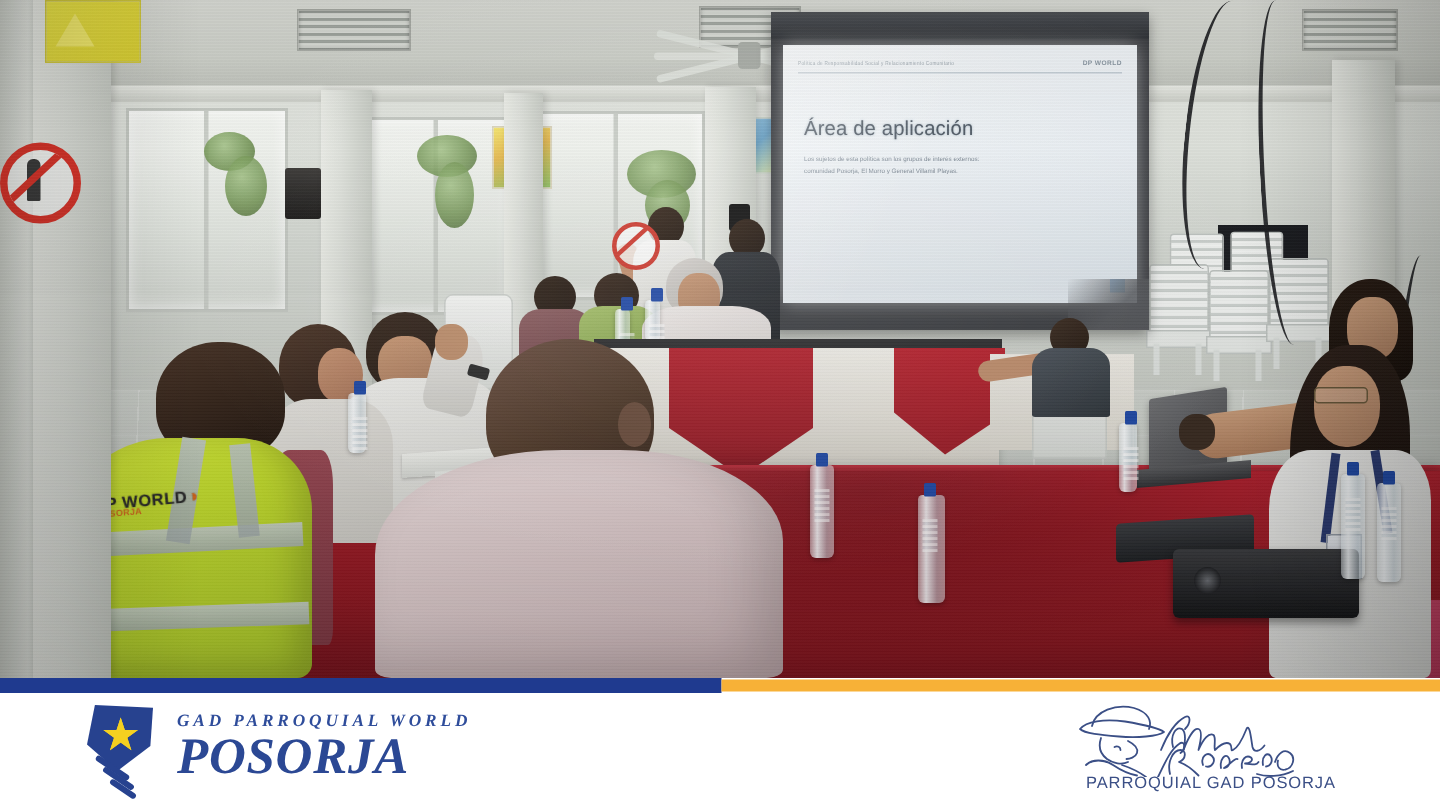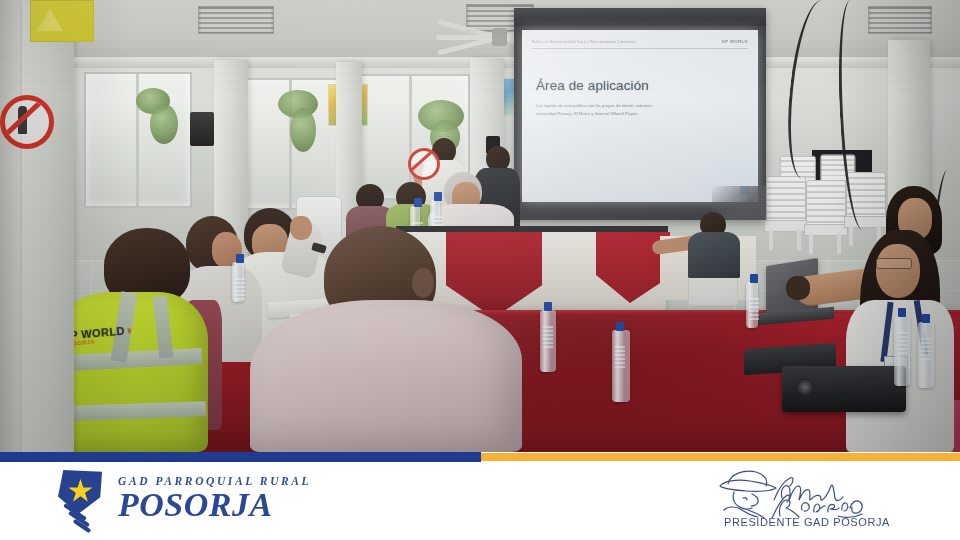--- a/index.html
+++ b/index.html
@@ -969,21 +969,21 @@
 
     <div class="brand-lockup">
       <div class="shield">
         <div class="plate"></div>
         <div class="star"></div>
         <div class="swoosh1"></div>
         <div class="swoosh2"></div>
         <div class="swoosh3"></div>
       </div>
       <div class="brand-text">
-        <div class="brand-kicker">GAD PARROQUIAL RURAL</div>
+        <div class="brand-kicker">GAD PARROQUIAL WORLD</div>
         <div class="brand-name">POSORJA</div>
       </div>
     </div>
 
     <div class="signature-block">
       <svg class="sig-art" viewBox="0 0 196 52">
         <g fill="none" stroke="#3b4f86" stroke-width="1.2" stroke-linecap="round" stroke-linejoin="round">
 
           <path d="M18 18 C20 8, 34 3, 46 6 C56 9, 58 15, 56 20"></path>
           <path d="M10 20 C14 15, 26 13, 40 15 C52 17, 62 19, 66 22 C62 25, 48 26, 36 25 C24 24, 13 23, 10 20 Z"></path>
@@ -1001,17 +1001,17 @@
           <path d="M70 50 C68 42, 72 34, 77 34 C81 34, 81 40, 76 42 C82 44, 86 48, 89 51"></path>
           <path d="M62 52 C66 44, 70 34, 76 30 C80 27, 81 33, 77 36"></path>
           <path d="M92 44 C90 38, 95 35, 98 38 C101 41, 98 46, 94 45"></path>
           <path d="M104 46 C103 40, 107 36, 109 39 C111 42, 109 46, 106 46 C110 44, 113 39, 115 40"></path>
           <path d="M118 46 C117 40, 121 37, 124 39 C126 41, 123 43, 120 43 C124 43, 127 45, 129 42"></path>
           <path d="M132 44 C131 38, 135 35, 137 38 C139 41, 137 45, 134 45"></path>
           <path d="M140 42 C142 36, 146 33, 150 36 C154 39, 152 46, 147 47 C143 48, 141 45, 142 41"></path>
           <path d="M128 50 C134 52, 144 52, 152 48"></path>
         </g>
       </svg>
-      <div class="sig-caption">PRESIDENTE GAD POSORJA</div>
+      <div class="sig-caption">PARROQUIAL GAD POSORJA</div>
     </div>
 
   </div>
 </div>
 
 </body></html>

